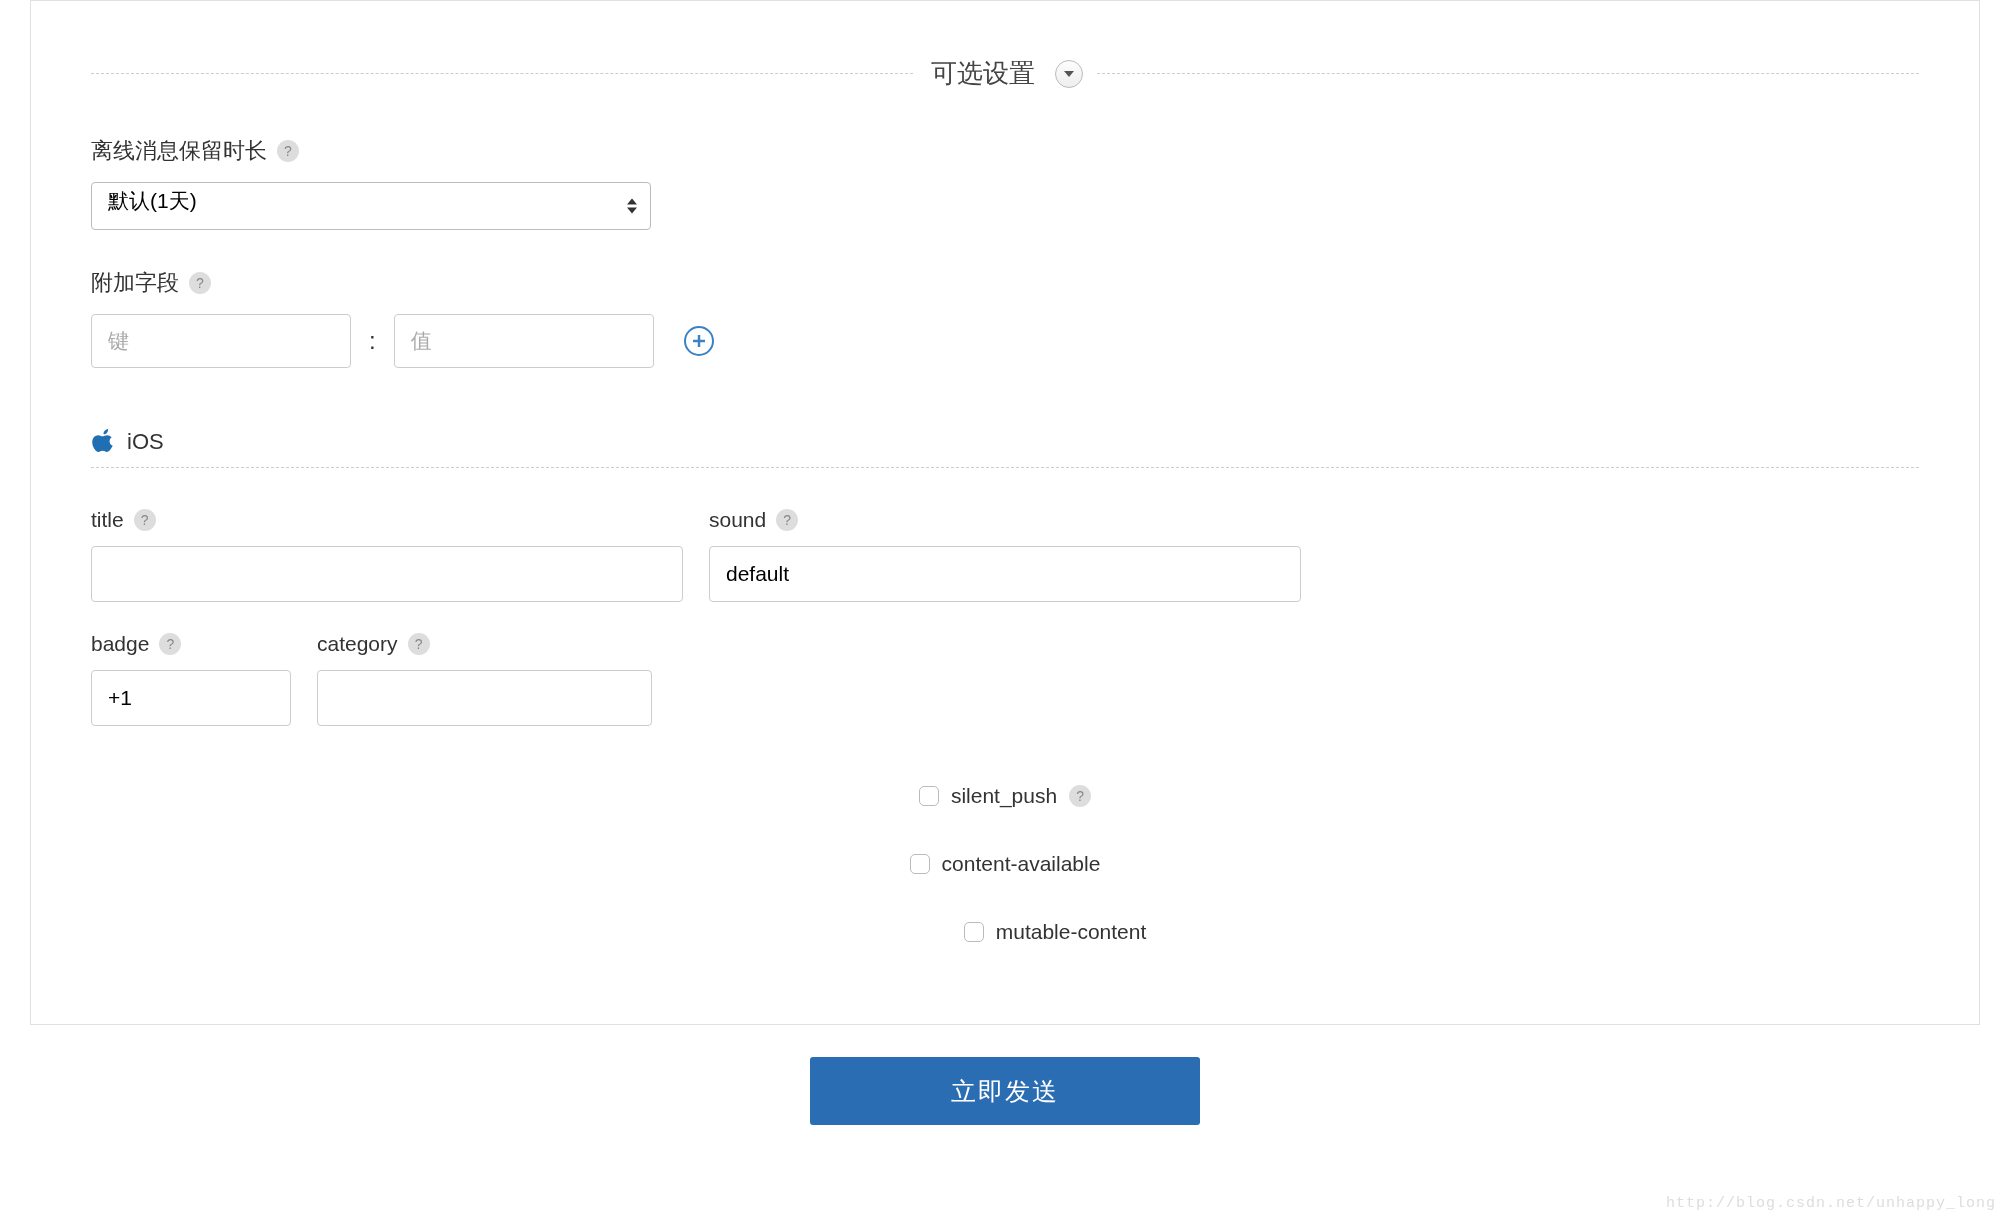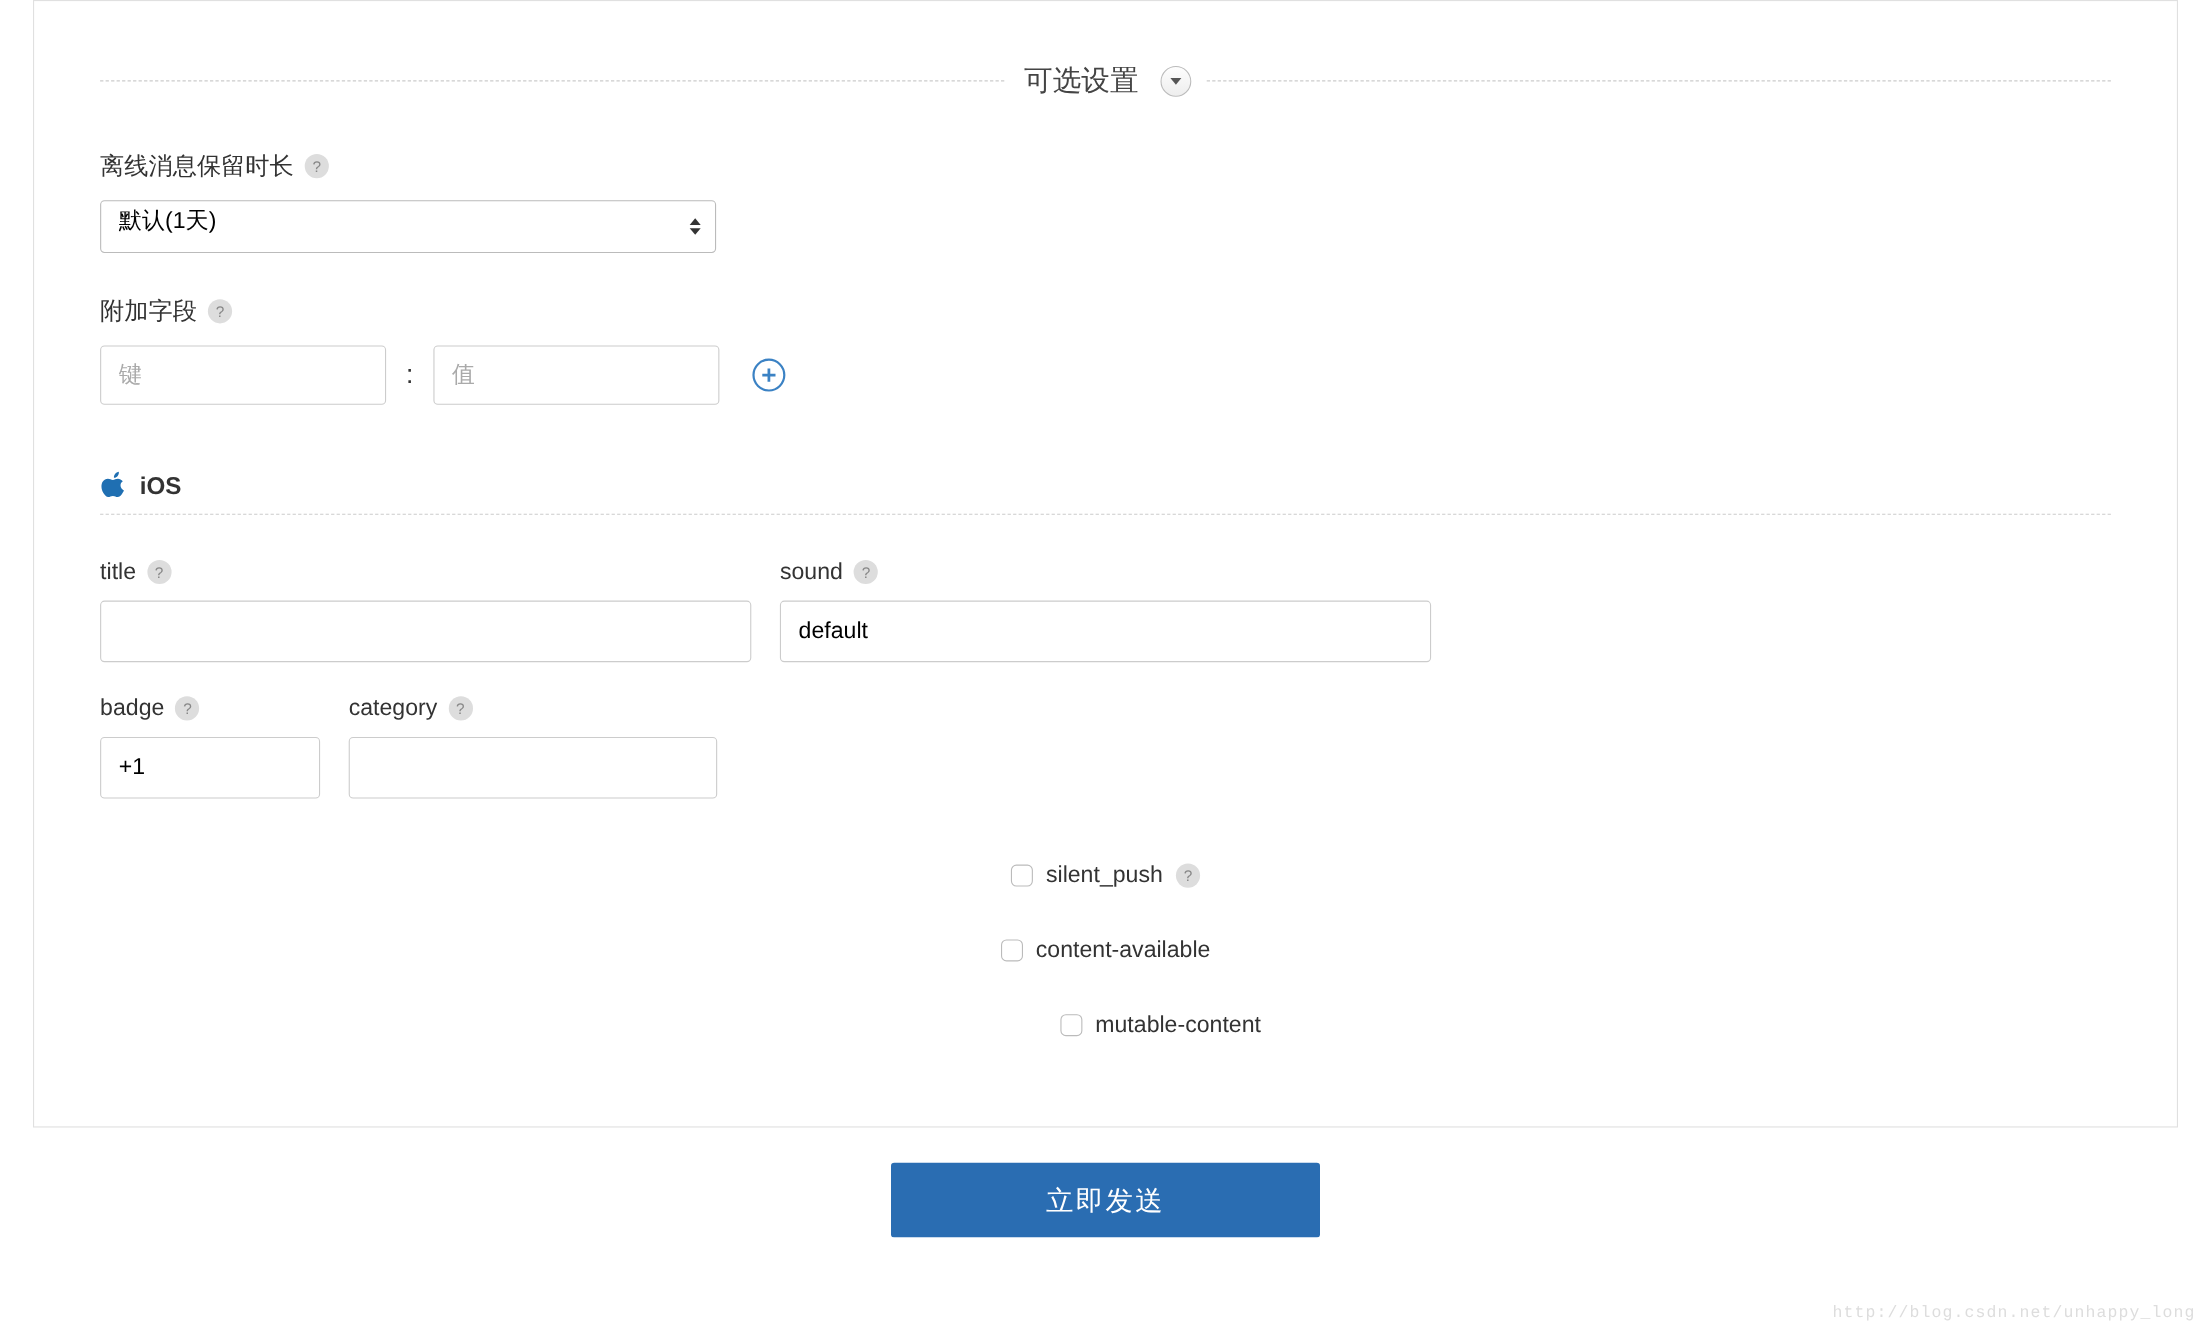--- a/index.html
+++ b/index.html
@@ -138,21 +138,20 @@
     margin-left: 12px;
   }
   .add-btn svg { width: 14px; height: 14px; stroke: #3b82c4; stroke-width: 2.5; }
 
   .ios-header {
     display: flex;
     align-items: center;
     gap: 12px;
     margin-top: 60px;
     position: relative;
-    font-weight: bold;
   }
   .ios-header-line {
     position: absolute;
     left: 0; right: 0;
     bottom: -12px;
     border-top: 1px dashed #ccc;
   }
   .apple-icon {
     width: 24px; height: 28px;
     color: #1f6fb2;
@@ -212,21 +211,21 @@
     border: none;
     border-radius: 3px;
     font-size: 25px;
     font-weight: 500;
     letter-spacing: 2px;
     cursor: pointer;
   }
   .watermark {
     position: fixed;
     right: 14px;
-    bottom: 20px;
+    bottom: 10px;
     color: #ddd;
     font-size: 15px;
     font-family: "Courier New", monospace;
     letter-spacing: 1px;
     pointer-events: none;
   }
   .row2 .input-text, .ios-grid .input-text { height: 56px; }
 </style>
 </head>
 <body>

